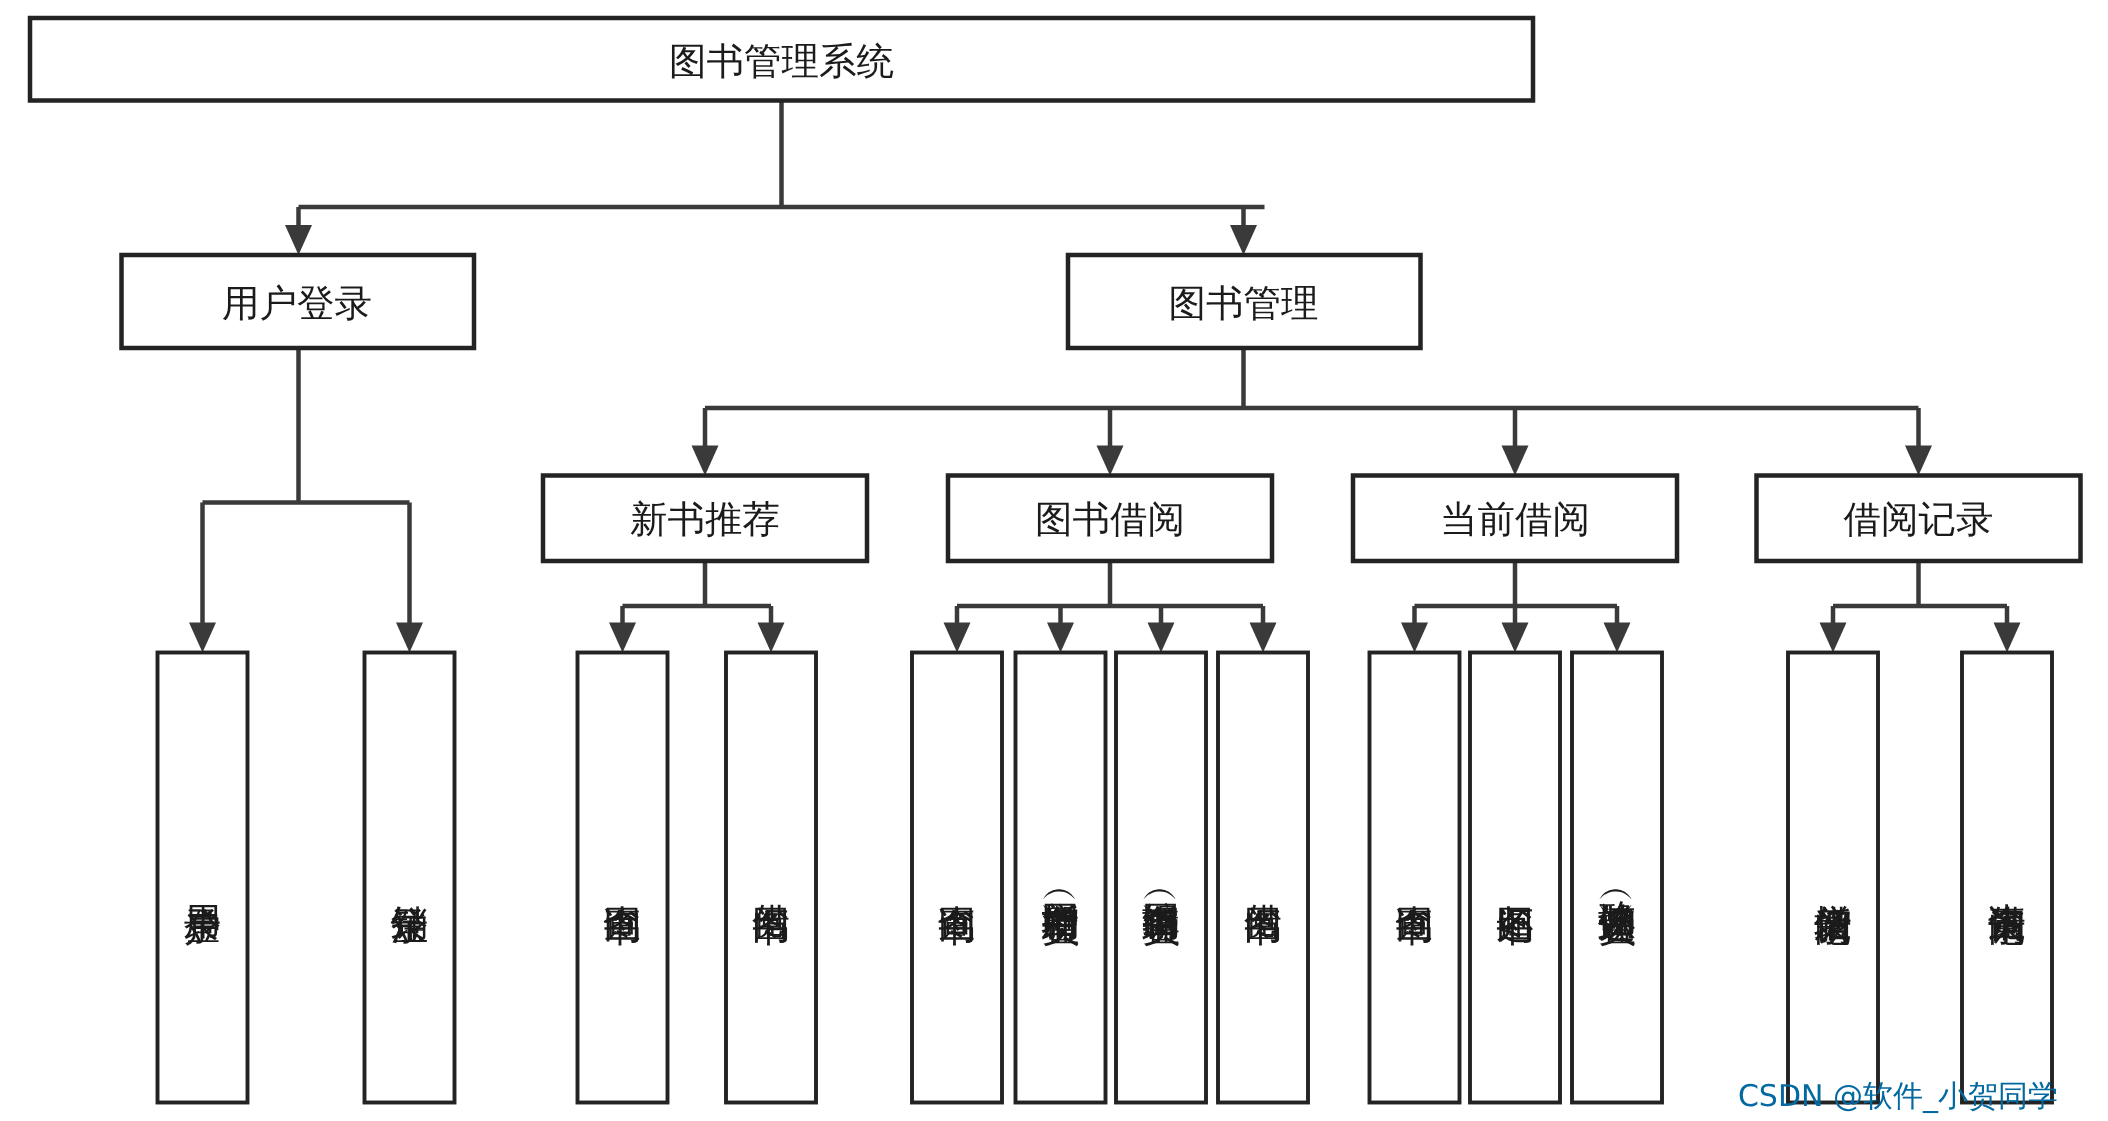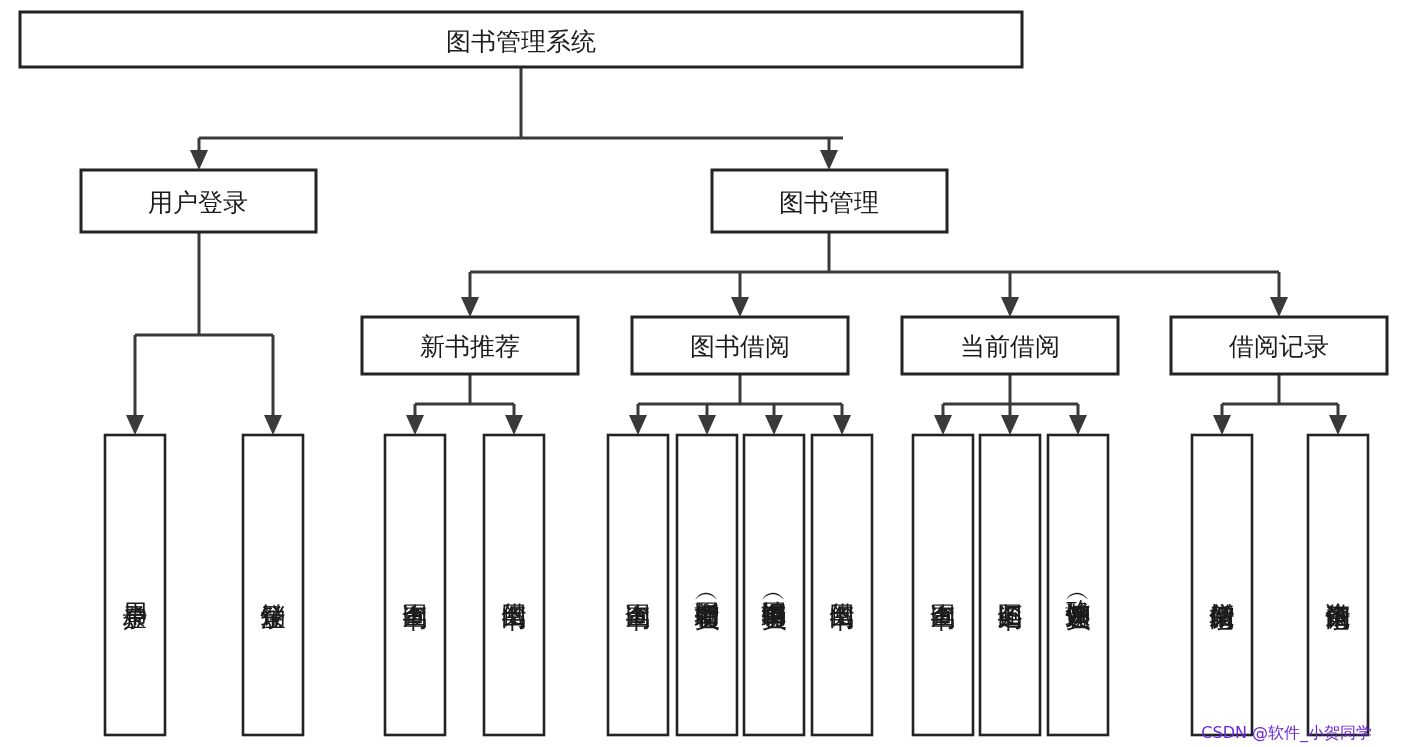--- a/index.html
+++ b/index.html
@@ -63,22 +63,22 @@
     text-anchor: middle;
     writing-mode: vertical-rl;
     glyph-orientation-vertical: 0;
     letter-spacing: 1px;
   }
   .watermark {
     position: absolute;
     right: 14px;
     bottom: 3px;
     font-family: "DejaVu Sans", "Liberation Sans", sans-serif;
-    font-size: 16px;
-    color: #6d28d9;
+    font-size: 20px;
+    color: #0369a1;
     white-space: nowrap;
     user-select: none;
   }
 </style>
 </head>
 <body>
 
 <div id="diagram-root">
 
   <svg class="flow" viewBox="0 0 1405 747" xmlns="http://www.w3.org/2000/svg">

